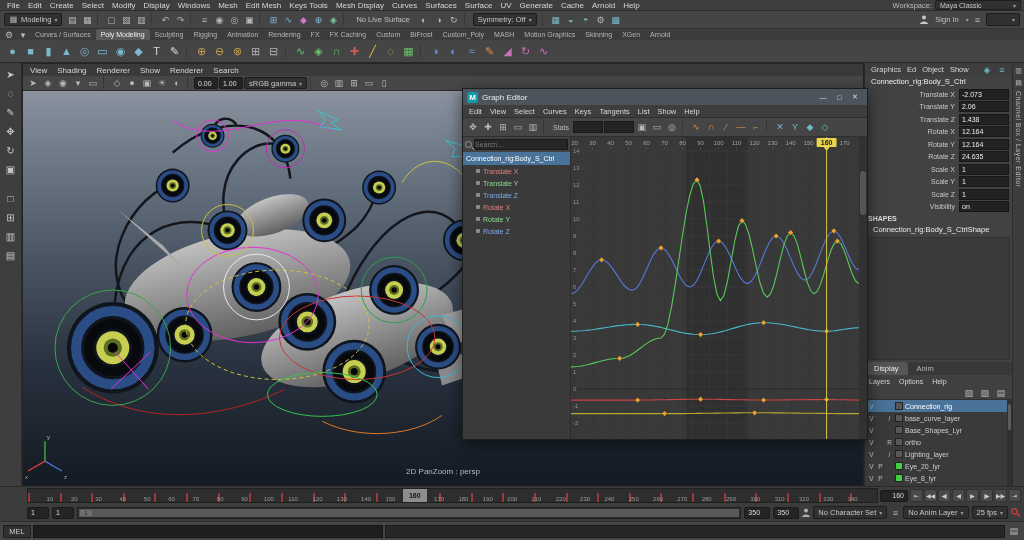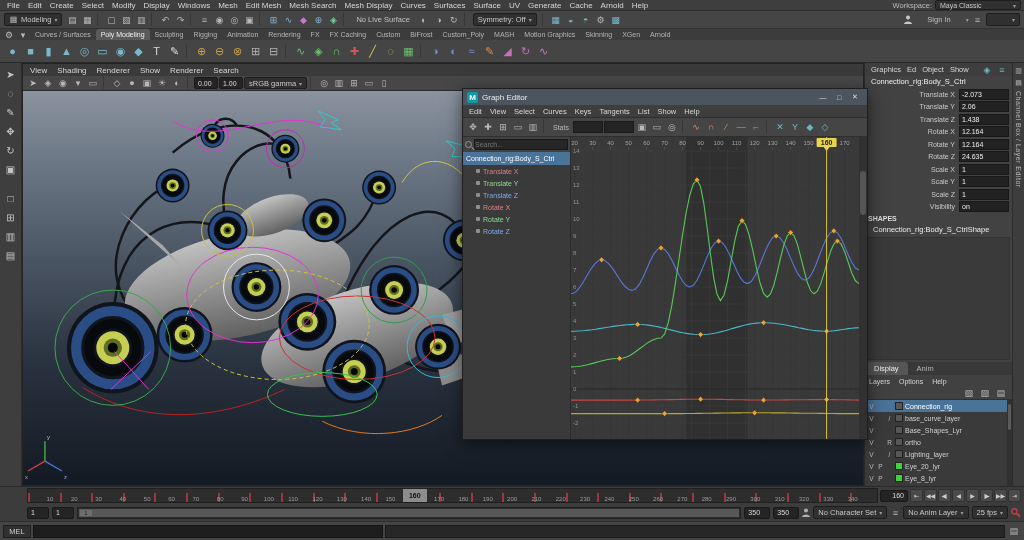--- a/index.html
+++ b/index.html
@@ -137,21 +137,21 @@
     <div id="menubar-items" style="display:flex">
         <span class="menu">File</span>
         <span class="menu">Edit</span>
         <span class="menu">Create</span>
         <span class="menu">Select</span>
         <span class="menu">Modify</span>
         <span class="menu">Display</span>
         <span class="menu">Windows</span>
         <span class="menu">Mesh</span>
         <span class="menu">Edit Mesh</span>
-        <span class="menu">Mesh Search</span>
+        <span class="menu">Keys Tools</span>
         <span class="menu">Mesh Display</span>
         <span class="menu">Curves</span>
         <span class="menu">Surfaces</span>
         <span class="menu">Surface</span>
         <span class="menu">UV</span>
         <span class="menu">Generate</span>
         <span class="menu">Cache</span>
         <span class="menu">Arnold</span>
         <span class="menu">Help</span>
       </div>
@@ -206,21 +206,21 @@
     </div>
     <div id="status-iconsC" style="display:flex;align-items:center;gap:1px">
         <span class="sep"></span>
         <span class="ico" style="color: rgb(121, 184, 200);">▦</span>
         <span class="ico" style="color: rgb(121, 184, 200);">◒</span>
         <span class="ico" style="color: rgb(121, 184, 200);">◓</span>
         <span class="ico">⚙</span>
         <span class="ico" style="color: rgb(121, 184, 200);">▩</span>
       </div>
     <div class="spacer"></div>
-    <div style="display:flex;align-items:center;gap:11px">
+    <div style="display:flex;align-items:center;gap:3px">
       <svg class="person" viewBox="0 0 8 9">
         <circle cx="4" cy="2.4" r="2" fill="#c8c8c8"></circle>
           <path d="M0,9 C0,5.6 8,5.6 8,9 Z" fill="#c8c8c8"></path>
       </svg>
       <span class="txt">Sign In</span>
       <span class="caret">▾</span>
     </div>
     <span id="hamburger">≡</span>
     <div class="dd" style="width:34px">
       <span class="spacer"></span>
@@ -510,20 +510,21 @@
         </g>
         <g stroke-width="1.2">
           <line x1="22" y1="372" x2="22" y2="352" stroke="#46c846"></line>
           <line x1="22" y1="372" x2="5" y2="382" stroke="#d84040"></line>
           <line x1="22" y1="372" x2="39" y2="382" stroke="#4878d8"></line>
           <text x="24" y="350" font-size="6" fill="#9ad29a">y</text>
           <text x="2" y="390" font-size="6" fill="#d89a9a">x</text>
           <text x="41" y="390" font-size="6" fill="#9aaad8">z</text>
         </g>
       </svg>
+      <div id="hud">2D PanZoom : persp</div>
     </div>
   </div>
 
   <div id="dock">
     <div id="cb-menus">
       <div id="cb-menu-items" style="display:flex">
           <span class="menu">Graphics</span>
           <span class="menu">Ed</span>
           <span class="menu">Object</span>
           <span class="menu">Show</span>

